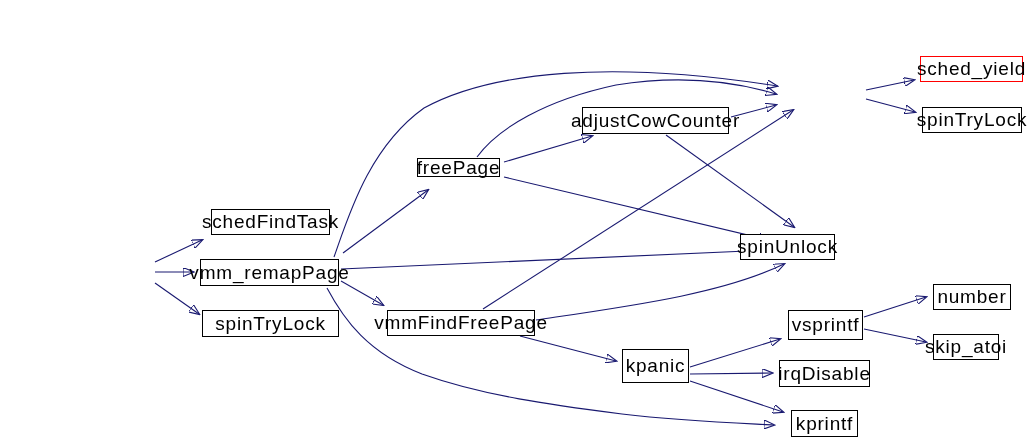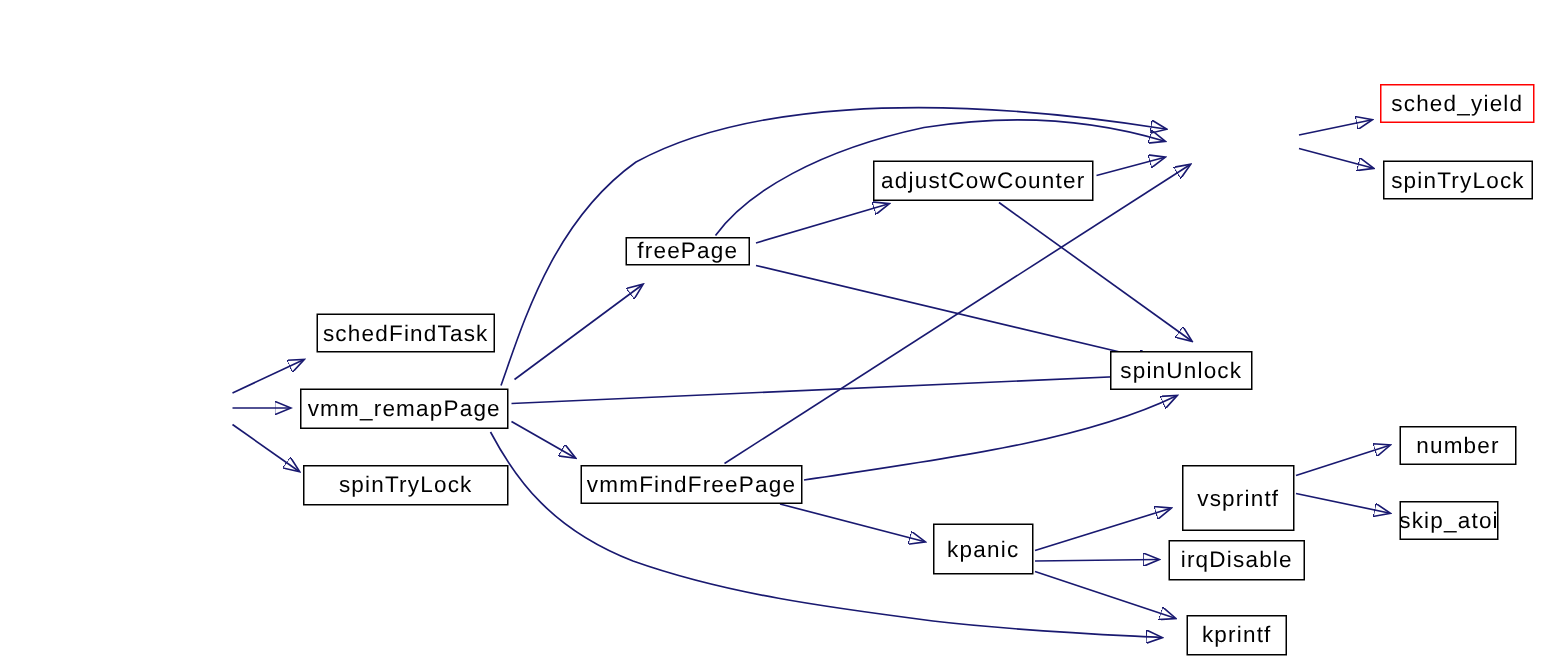--- a/index.html
+++ b/index.html
@@ -11,21 +11,21 @@
     overflow:hidden;
   }
   #edges{position:absolute;left:0;top:0;width:1027px;height:443px;}
   #edges path{stroke:#191970;stroke-width:1.1;fill:none;}
   .node{
     position:absolute;
     box-sizing:border-box;
     background:#ffffff;
     border:1px solid #000000;
     color:#000000;
-    font-size:15px;
+    font-size:19px;
     letter-spacing:0.8px;
     display:flex;
     align-items:center;
     justify-content:center;
     white-space:nowrap;
     cursor:pointer;
     text-align:right;
   }
   .node.root{background:#bfbfbf;cursor:default;}
   .node.hl{border-color:#ff0000;}
@@ -79,21 +79,21 @@
 
 
   <div class="node hl" style="left:920px;top:56px;width:103px;height:26px">sched_yield</div>
 
   <div class="node" style="left:922px;top:107px;width:100px;height:26px">spinTryLock</div>
 
   <div class="node" style="left:740px;top:234px;width:95px;height:26px">spinUnlock</div>
 
   <div class="node" style="left:387px;top:310px;width:148px;height:26px">vmmFindFreePage</div>
 
-  <div class="node" style="left:788px;top:310px;width:75px;height:44px">vsprintf</div>
+  <div class="node" style="left:788px;top:310px;width:75px;height:30px">vsprintf</div>
 
   <div class="node" style="left:933px;top:284px;width:78px;height:26px">number</div>
 
   <div class="node" style="left:933px;top:334px;width:66px;height:26px">skip_atoi</div>
 
   <div class="node" style="left:622px;top:349px;width:67px;height:34px">kpanic</div>
 
   <div class="node" style="left:779px;top:360px;width:91px;height:27px">irqDisable</div>
 
   <div class="node" style="left:791px;top:410px;width:67px;height:27px">kprintf</div>

